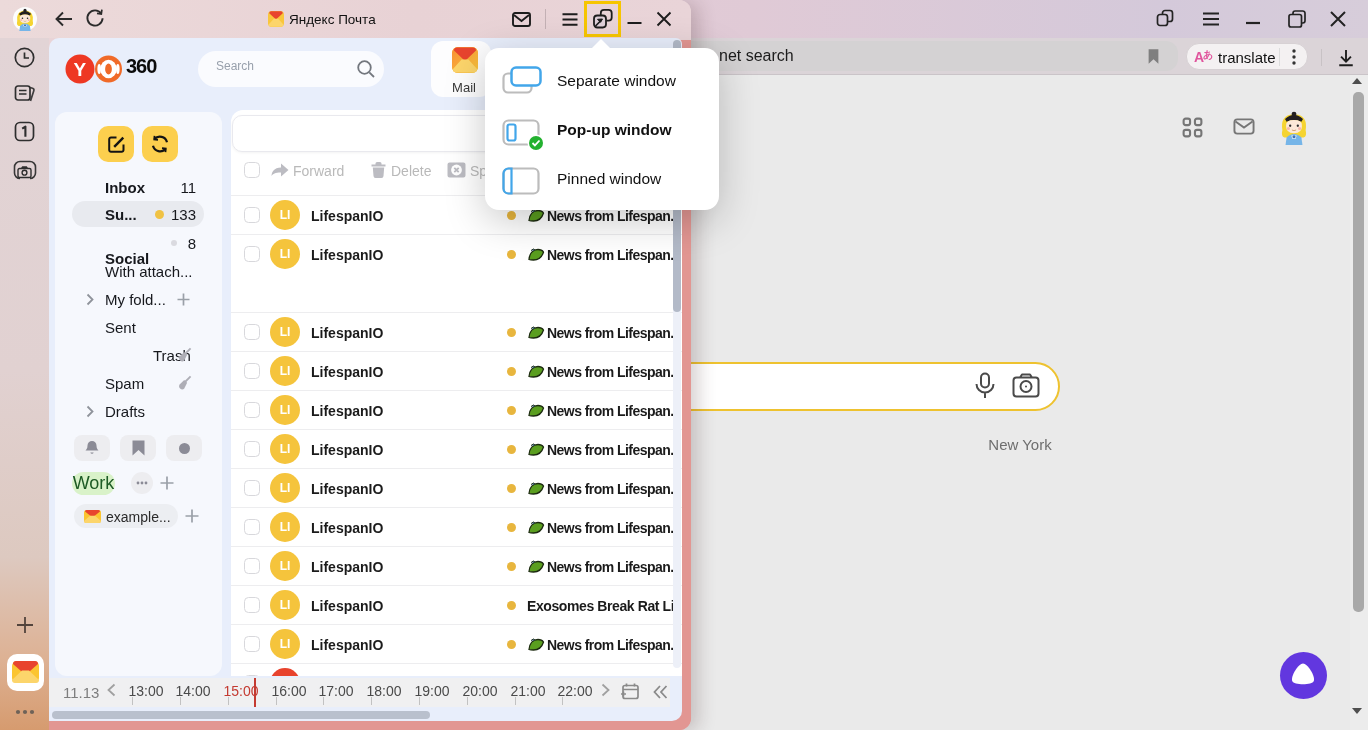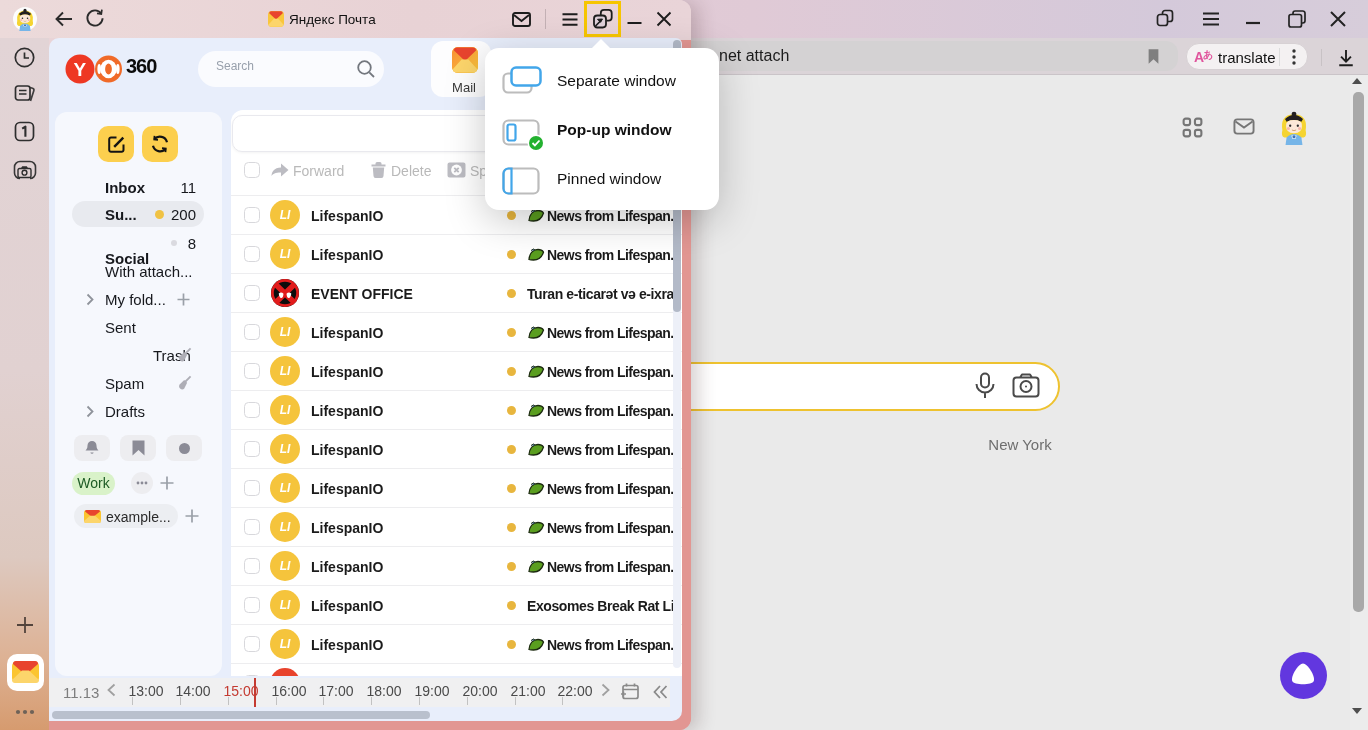--- a/index.html
+++ b/index.html
@@ -45,31 +45,31 @@
   #mail-tab{position:absolute;left:431px;top:41px;width:60px;height:56px;background:#fdfdfe;border-radius:12px;}
   #mail-tab-t{position:absolute;left:435px;top:80px;width:58px;text-align:center;font-size:13px;color:#3a3a3a;}
   #nav{position:absolute;left:55px;top:112px;width:167px;height:564px;background:#f6f8fd;border-radius:12px;}
   .ybtn{position:absolute;width:36px;height:36px;background:#fccf4e;border-radius:10px;}
   .nav-row{position:absolute;left:105px;font-size:15px;color:#16181d;}
   .nav-cnt{position:absolute;left:166px;width:30px;font-size:15px;color:#16181d;text-align:right;}
   .bold{font-weight:bold;}
   #selpill{position:absolute;left:72px;top:201px;width:132px;height:26px;background:#e8eaef;border-radius:13px;}
   .graybtn{position:absolute;top:435px;width:36px;height:26px;background:#ededf0;border-radius:8px;}
   #workpill{position:absolute;left:72px;top:472px;width:43px;height:23px;background:#d9f2c9;border-radius:12px;
-    font-size:14px;color:#1d5b25;text-align:center;line-height:23px;}
+    font-size:18px;color:#1d5b25;text-align:center;line-height:23px;}
   #dots3{position:absolute;left:131px;top:472px;width:22px;height:22px;background:#ededf0;border-radius:50%;}
   #expill{position:absolute;left:74px;top:504px;width:104px;height:24px;background:#eceef2;border-radius:12px;}
   #expill-t{position:absolute;left:106px;top:509px;font-size:14px;color:#2b2b2b;}
   #list{position:absolute;left:231px;top:110px;width:451px;height:566px;background:#ffffff;border-radius:12px 0 0 0;overflow:hidden;}
   #toolcard{position:absolute;left:1px;top:5px;width:428px;height:37px;background:#fff;
     border:1px solid #e9e9ee;border-radius:10px;box-shadow:0 1px 3px rgba(0,0,0,0.05);}
   .cb{position:absolute;width:16px;height:16px;border:1.5px solid #d8d8dc;border-radius:4.5px;background:#fff;}
   .mrow{position:absolute;left:0;width:451px;height:39px;border-top:1px solid #ededef;}
   .avatar{position:absolute;left:39px;top:4px;width:30px;height:30px;border-radius:50%;background:#f5c43c;
-    color:#fff;font-weight:bold;font-size:12px;text-align:center;line-height:30px;font-style:italic;}
+    color:#fff;font-weight:bold;font-size:12px;text-align:center;line-height:30px;}
   .rname{position:absolute;left:80px;top:12px;font-size:14px;font-weight:bold;color:#1b1b1b;}
   .rdot{position:absolute;left:276px;top:15px;width:9px;height:9px;border-radius:50%;background:#e8b63e;}
   .rsub{position:absolute;left:316px;top:12px;width:126px;font-size:14px;font-weight:bold;color:#1b1b1b;white-space:nowrap;overflow:hidden;letter-spacing:-0.55px;}
   .rsub2{position:absolute;left:296px;top:12px;width:146px;font-size:14px;font-weight:bold;color:#1b1b1b;white-space:nowrap;overflow:hidden;letter-spacing:-0.4px;}
   .tgray{color:#b9b9b9;font-size:14px;position:absolute;}
   #timeline{position:absolute;left:49px;top:678px;width:621px;height:29px;background:#f0f0f1;}
   .tlab{position:absolute;top:5px;width:48px;text-align:center;font-size:14px;color:#4a4a4a;}
   .tick{position:absolute;top:19px;width:1px;height:8px;background:#c2c2c2;}
   #redline{position:absolute;left:205px;top:0px;width:1.5px;height:29px;background:#c43a31;}
   #tl-date{position:absolute;left:14px;top:6px;font-size:15px;color:#7e7e7e;}
@@ -98,21 +98,21 @@
   </svg>
   <svg width="18" height="18" style="left:1288px;top:10px" viewBox="0 0 18 18" fill="none" stroke="#232323" stroke-width="1.7">
     <rect x="1" y="4.5" width="12.5" height="12.5" rx="2"></rect>
     <path d="M5 4.5 V3.2 a2.2 2.2 0 0 1 2.2-2.2 h7.6 a2.2 2.2 0 0 1 2.2 2.2 v7.6 a2.2 2.2 0 0 1-2.2 2.2 H13.5"></path>
   </svg>
   <svg width="18" height="18" style="left:1329px;top:10px" viewBox="0 0 18 18" stroke="#232323" stroke-width="2" fill="none">
     <path d="M2 2 L16 16 M16 2 L2 16"></path>
   </svg>
   <div id="main-addr"></div>
   <div id="addrbar"></div>
-  <div id="addrtext">net attach</div>
+  <div id="addrtext">net search</div>
 
   <svg width="13" height="17" style="left:1147px;top:48px" viewBox="0 0 16 20" fill="#7f7f7f">
     <path d="M2 1 h12 v18 l-6 -5.5 L2 19 Z"></path>
   </svg>
   <div id="translate"></div>
   <svg width="24" height="18" style="left:1194px;top:48px" viewBox="0 0 24 18">
     <text x="0" y="14" font-size="14" font-weight="bold" fill="#e0559d" font-family="Liberation Sans">A</text>
     <text x="9" y="10" font-size="10" font-weight="bold" fill="#e0559d" font-family="Liberation Sans">あ</text>
   </svg>
   <div id="ttext">translate</div>
@@ -309,21 +309,21 @@
     <path d="M16 7.2 A7.3 7.3 0 0 0 3.4 4.2"></path>
     <path d="M3.6 0.8 L3.3 4.5 L7 4.8" stroke-width="1.9"></path>
     <path d="M2 10.8 A7.3 7.3 0 0 0 14.6 13.8"></path>
     <path d="M14.4 17.2 L14.7 13.5 L11 13.2" stroke-width="1.9"></path>
   </svg>
   <div class="nav-row bold" style="top:179px;">Inbox</div>
     <div class="nav-cnt" style="top:179px;">11</div>
   <div id="selpill"></div>
   <div class="nav-row bold" style="top:206px;">Su...</div>
   <div class="abs" style="left:155px;top:210px;width:9px;height:9px;border-radius:50%;background:#f0c243;"></div>
-  <div class="nav-cnt" style="top:206px;">200</div>
+  <div class="nav-cnt" style="top:206px;">133</div>
   <div class="nav-row bold" style="top:250px;">Social</div>
   <div class="abs" style="left:171px;top:240px;width:6px;height:6px;border-radius:50%;background:#dadae0;"></div>
   <div class="nav-cnt" style="top:235px;">8</div>
   <div class="nav-row" style="top:263px;">With attach...</div>
   <svg width="8" height="13" style="left:86px;top:293px" viewBox="0 0 8 13" stroke="#8f939b" stroke-width="1.8" fill="none">
     <path d="M1.5 1.5 L6.5 6.5 L1.5 11.5"></path>
   </svg>
   <div class="nav-row" style="top:291px;">My fold...</div>
   <svg width="13" height="13" style="left:177px;top:293px" viewBox="0 0 13 13" stroke="#9aa0a8" stroke-width="1.7" fill="none">
     <path d="M6.5 0.5 V12.5 M0.5 6.5 H12.5"></path>
@@ -407,33 +407,20 @@
 <div class="mrow" style="top:124px;">
   <div class="cb" style="left:13px;top:11px;"></div>
   <div class="avatar">LI</div>
   <div class="rname">LifespanIO</div>
   <div class="rdot"></div>
   <svg width="16" height="13" style="left:297px;top:13px" viewBox="0 0 16 13">
           <path d="M1 11.5 C1.5 5.5 5 1.5 10 1.5 C12.5 1.5 14.5 2.5 15.5 4 C14 9 10.5 12 5.5 12 C3.5 12 2 11.8 1 11.5 Z" fill="#5a9e1f" stroke="#1c2a10" stroke-width="1.3"></path>
           <path d="M3 2.5 L5.5 1 L7 2.2" fill="#3d7ec2" stroke="#1c2a10" stroke-width="1"></path>
         </svg>
   <div class="rsub">News from Lifespan.</div>
-</div>
-<div class="mrow" style="top:163px;">
-  <div class="cb" style="left:13px;top:11px;"></div>
-  <svg width="28" height="28" style="left:40px;top:5px" viewBox="0 0 28 28">
-    <circle cx="14" cy="14" r="14" fill="#0c0c0c"></circle>
-    <path d="M4.2 5 L23.8 24 M23.8 5 L4.2 24" stroke="#e11c1c" stroke-width="5.6"></path>
-    <circle cx="14" cy="14" r="12.6" fill="none" stroke="#e11c1c" stroke-width="2.7"></circle>
-    <path d="M7.7 14.4 q2.6 -1.8 4.8 0.3 q-0.4 4.4 -2.3 4.2 q-1.9 -0.2 -2.5 -4.5 Z" fill="#fff"></path>
-    <path d="M15.5 14.7 q2.2 -2.1 4.8 -0.3 q-0.6 4.3 -2.5 4.5 q-1.9 0.2 -2.3 -4.2 Z" fill="#fff"></path>
-  </svg>
-  <div class="rname">EVENT OFFICE</div>
-  <div class="rdot"></div>
-  <div class="rsub2">Turan e-ticarət və e-ixra</div>
 </div>
 <div class="mrow" style="top:202px;">
   <div class="cb" style="left:13px;top:11px;"></div>
   <div class="avatar">LI</div>
   <div class="rname">LifespanIO</div>
   <div class="rdot"></div>
   <svg width="16" height="13" style="left:297px;top:13px" viewBox="0 0 16 13">
           <path d="M1 11.5 C1.5 5.5 5 1.5 10 1.5 C12.5 1.5 14.5 2.5 15.5 4 C14 9 10.5 12 5.5 12 C3.5 12 2 11.8 1 11.5 Z" fill="#5a9e1f" stroke="#1c2a10" stroke-width="1.3"></path>
           <path d="M3 2.5 L5.5 1 L7 2.2" fill="#3d7ec2" stroke="#1c2a10" stroke-width="1"></path>
         </svg>

